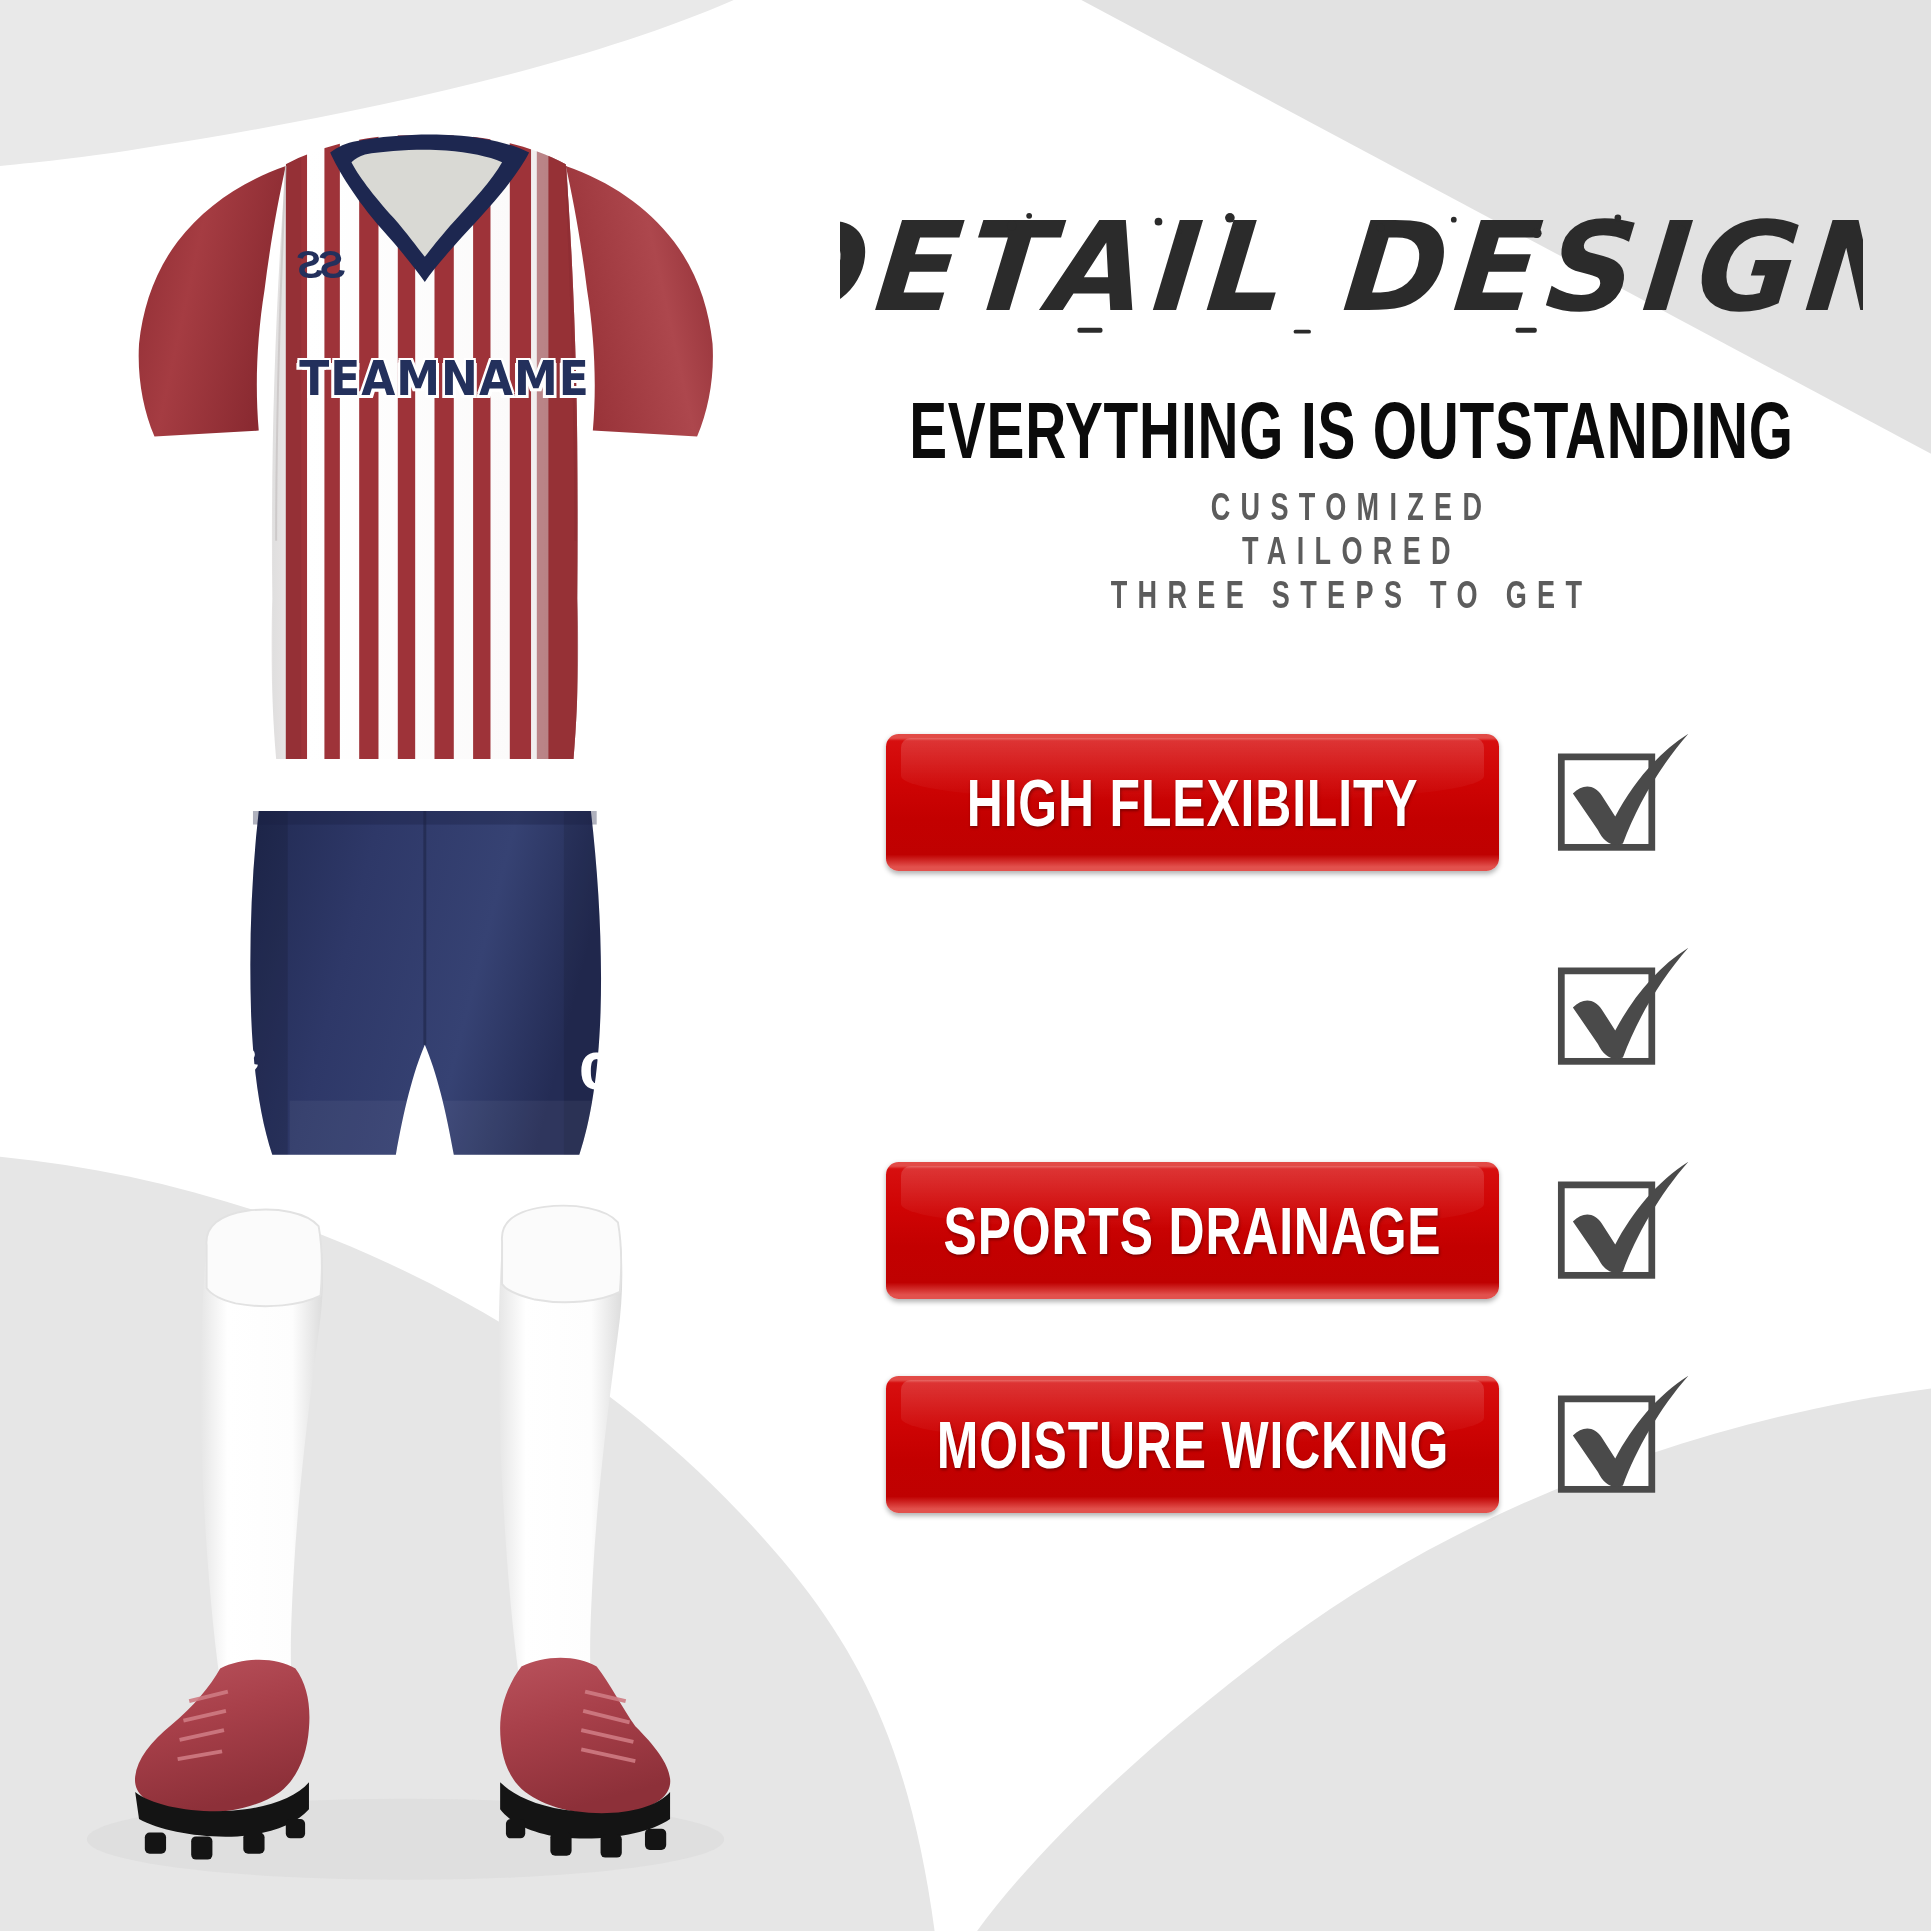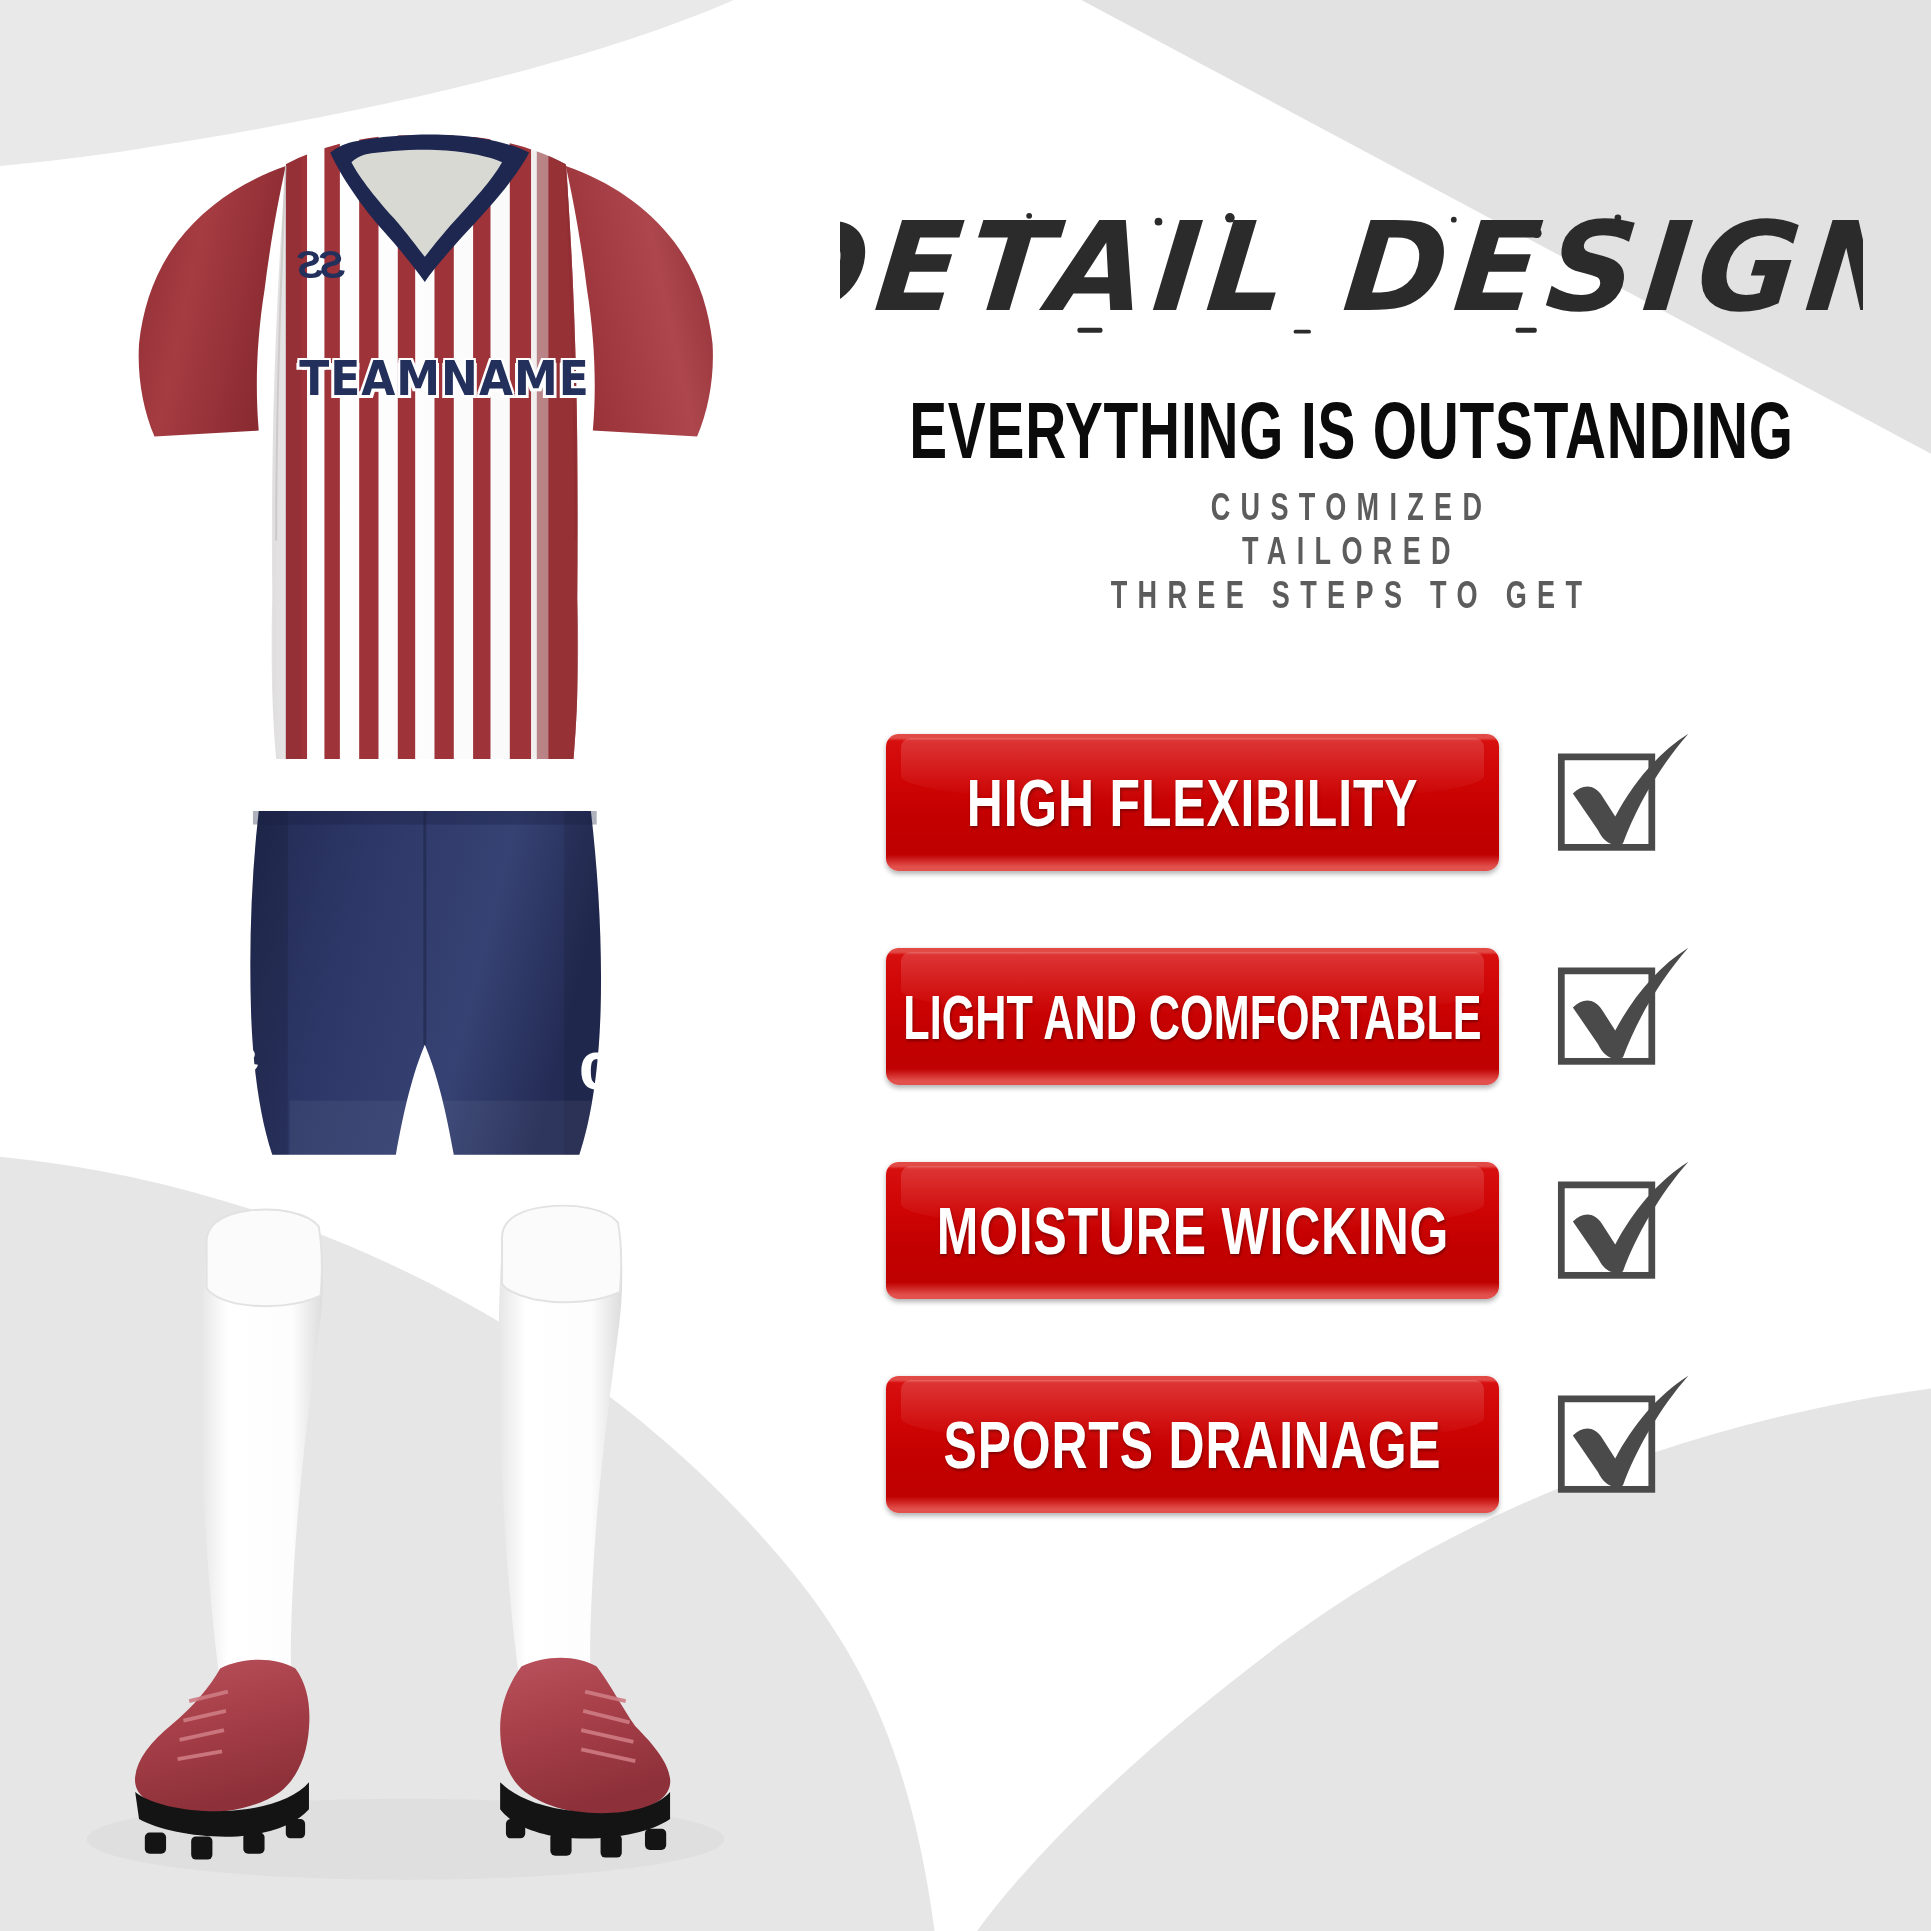--- a/index.html
+++ b/index.html
@@ -375,48 +375,45 @@
           <span class="bar-label nosel">HIGH FLEXIBILITY</span>
         </div>
         <svg class="check" viewBox="0 0 160 160">
           <rect x="18" y="30" width="94" height="94" fill="#ffffff" stroke="#4a4a4a" stroke-width="7"></rect>
           <path d="M30,68 C40,58 52,58 60,70 L74,92 C92,58 118,26 150,6
                    C120,40 96,82 82,120 C70,124 62,118 56,106 Z" fill="#4a4a4a"></path>
         </svg>
       </div>
 
       <div class="feature-row">
+        <svg class="check" viewBox="0 0 160 160">
+          <rect x="18" y="30" width="94" height="94" fill="#ffffff" stroke="#4a4a4a" stroke-width="7"></rect>
+          <path d="M30,68 C40,58 52,58 60,70 L74,92 C92,58 118,26 150,6
+                   C120,40 96,82 82,120 C70,124 62,118 56,106 Z" fill="#4a4a4a"></path>
+        </svg>
+      </div>
+
+      <div class="feature-row">
         <div class="bar">
-          <span class="bar-label wide nosel">LIGHT AND COMFORTABLE</span>
+          <span class="bar-label nosel">SPORTS DRAINAGE</span>
         </div>
         <svg class="check" viewBox="0 0 160 160">
           <rect x="18" y="30" width="94" height="94" fill="#ffffff" stroke="#4a4a4a" stroke-width="7"></rect>
           <path d="M30,68 C40,58 52,58 60,70 L74,92 C92,58 118,26 150,6
                    C120,40 96,82 82,120 C70,124 62,118 56,106 Z" fill="#4a4a4a"></path>
         </svg>
       </div>
 
       <div class="feature-row">
         <div class="bar">
           <span class="bar-label nosel">MOISTURE WICKING</span>
         </div>
         <svg class="check" viewBox="0 0 160 160">
           <rect x="18" y="30" width="94" height="94" fill="#ffffff" stroke="#4a4a4a" stroke-width="7"></rect>
           <path d="M30,68 C40,58 52,58 60,70 L74,92 C92,58 118,26 150,6
                    C120,40 96,82 82,120 C70,124 62,118 56,106 Z" fill="#4a4a4a"></path>
         </svg>
       </div>
 
-      <div class="feature-row">
-        <div class="bar">
-          <span class="bar-label nosel">SPORTS DRAINAGE</span>
-        </div>
-        <svg class="check" viewBox="0 0 160 160">
-          <rect x="18" y="30" width="94" height="94" fill="#ffffff" stroke="#4a4a4a" stroke-width="7"></rect>
-          <path d="M30,68 C40,58 52,58 60,70 L74,92 C92,58 118,26 150,6
-                   C120,40 96,82 82,120 C70,124 62,118 56,106 Z" fill="#4a4a4a"></path>
-        </svg>
-      </div>
-
     </div>
   </div>
 </div>
 
 
 </body></html>

